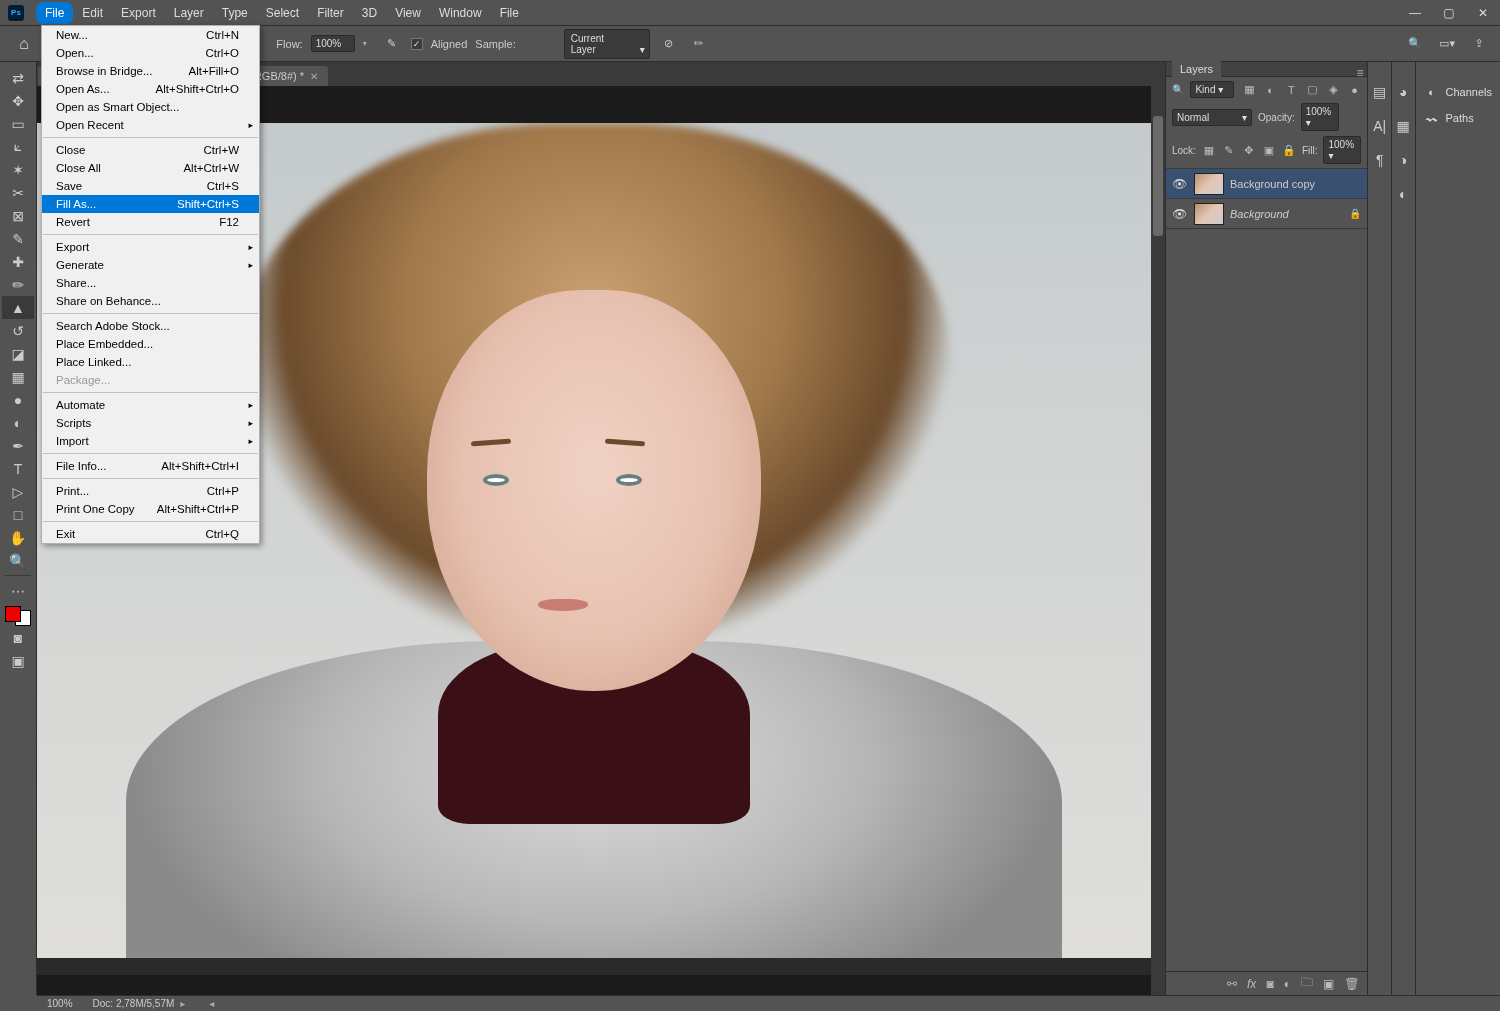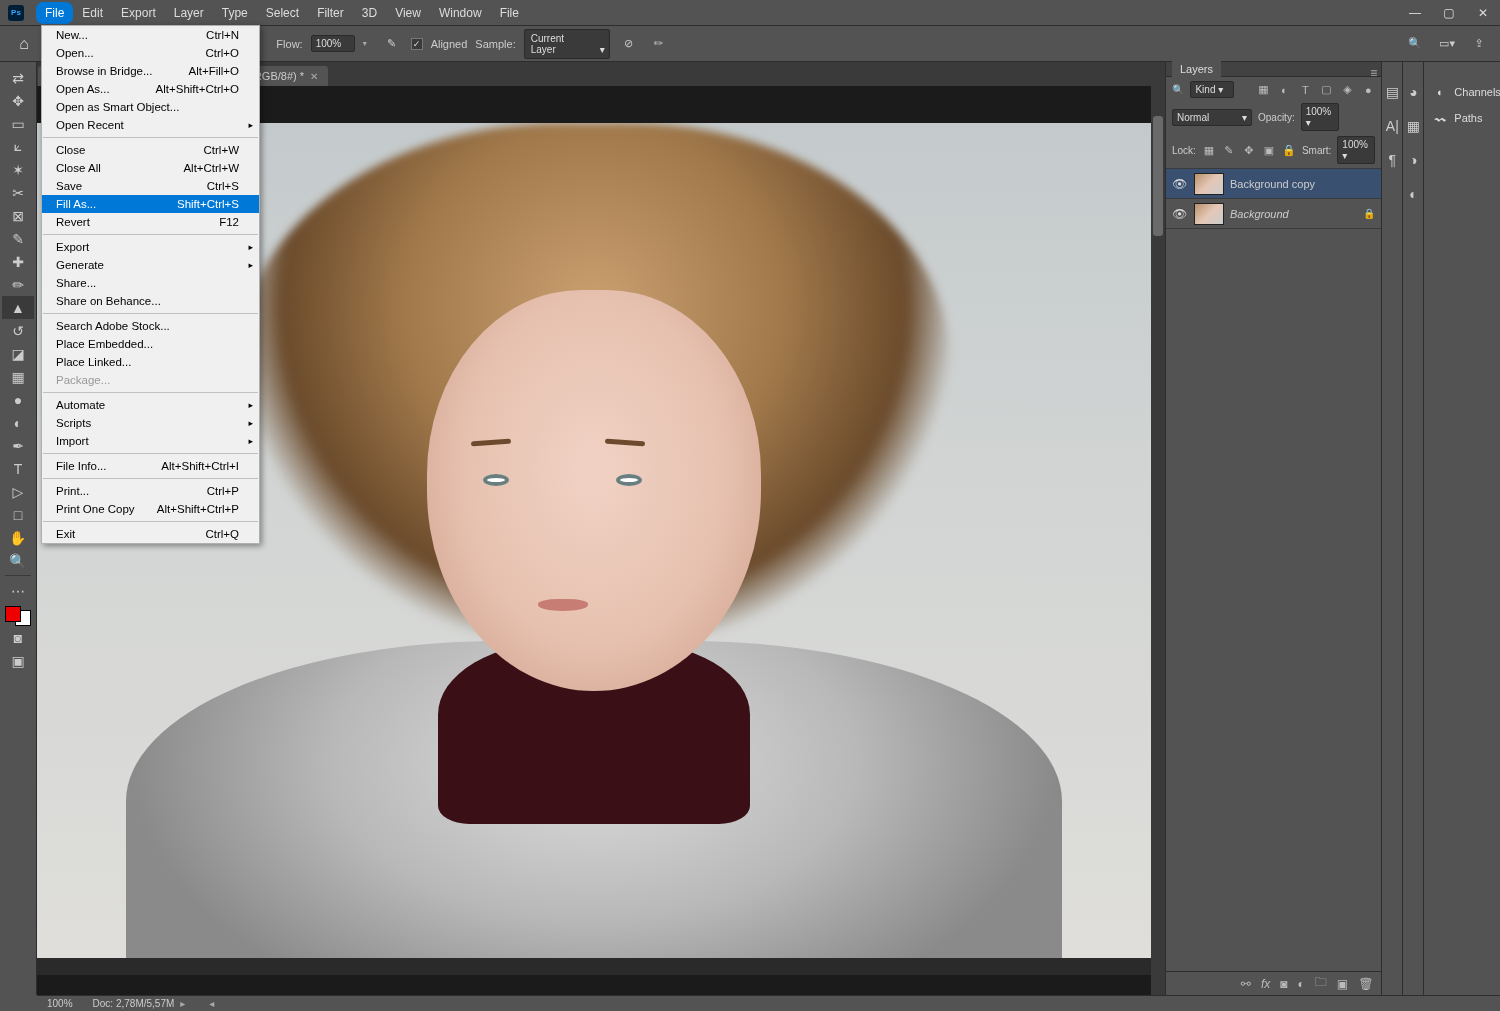--- a/index.html
+++ b/index.html
@@ -243,21 +243,21 @@
   <span class="opt-input">100%</span>
     <span class="opt-dd">▾</span>
   <div class="opt-icon">◔</div>
   <span class="opt-label">Flow:</span>
   <span class="opt-input">100%</span>
     <span class="opt-dd">▾</span>
   <div class="opt-icon">✎</div>
   <span class="opt-check">✓</span>
   <span class="opt-label">Aligned</span>
   <span class="opt-label">Sample:</span>
-  <span class="opt-select" style="width:86px;"><span>Current Layer</span> <span style="position:absolute;right:4px;">▾</span></span>
+  <span class="opt-select" style="width:86px;margin-left:40px;"><span>Current Layer</span> <span style="position:absolute;right:4px;">▾</span></span>
   <div class="opt-icon">⊘</div>
   <div class="opt-icon">✏</div>
   <div class="options-right">
     <div class="opt-icon">🔍</div>
     <div class="opt-icon">▭▾</div>
     <div class="opt-icon">⇪</div>
   </div>
 </div>
 
 <div class="tabs-bar" id="tabs-bar">
@@ -351,21 +351,21 @@
           <span>Opacity:</span>
           <span class="lc-input" style="width:38px;"><span>100%</span> ▾</span>
         </div>
         <div class="lc-row">
           <span>Lock:</span>
           <span class="filt-icn">▦</span>
           <span class="filt-icn">✎</span>
           <span class="filt-icn">✥</span>
           <span class="filt-icn">▣</span>
           <span class="filt-icn">🔒</span>
-          <span style="margin-left:auto">Smart:</span>
+          <span style="margin-left:auto">Fill:</span>
           <span class="lc-input" style="width:38px;"><span>100%</span> ▾</span>
         </div>
       </div>
       <div id="layer-list">
           <div class="layer-row sel">
     <span class="vis">👁</span>
     <div class="thumb"></div>
     <span style="">Background copy</span>
 
   </div>

